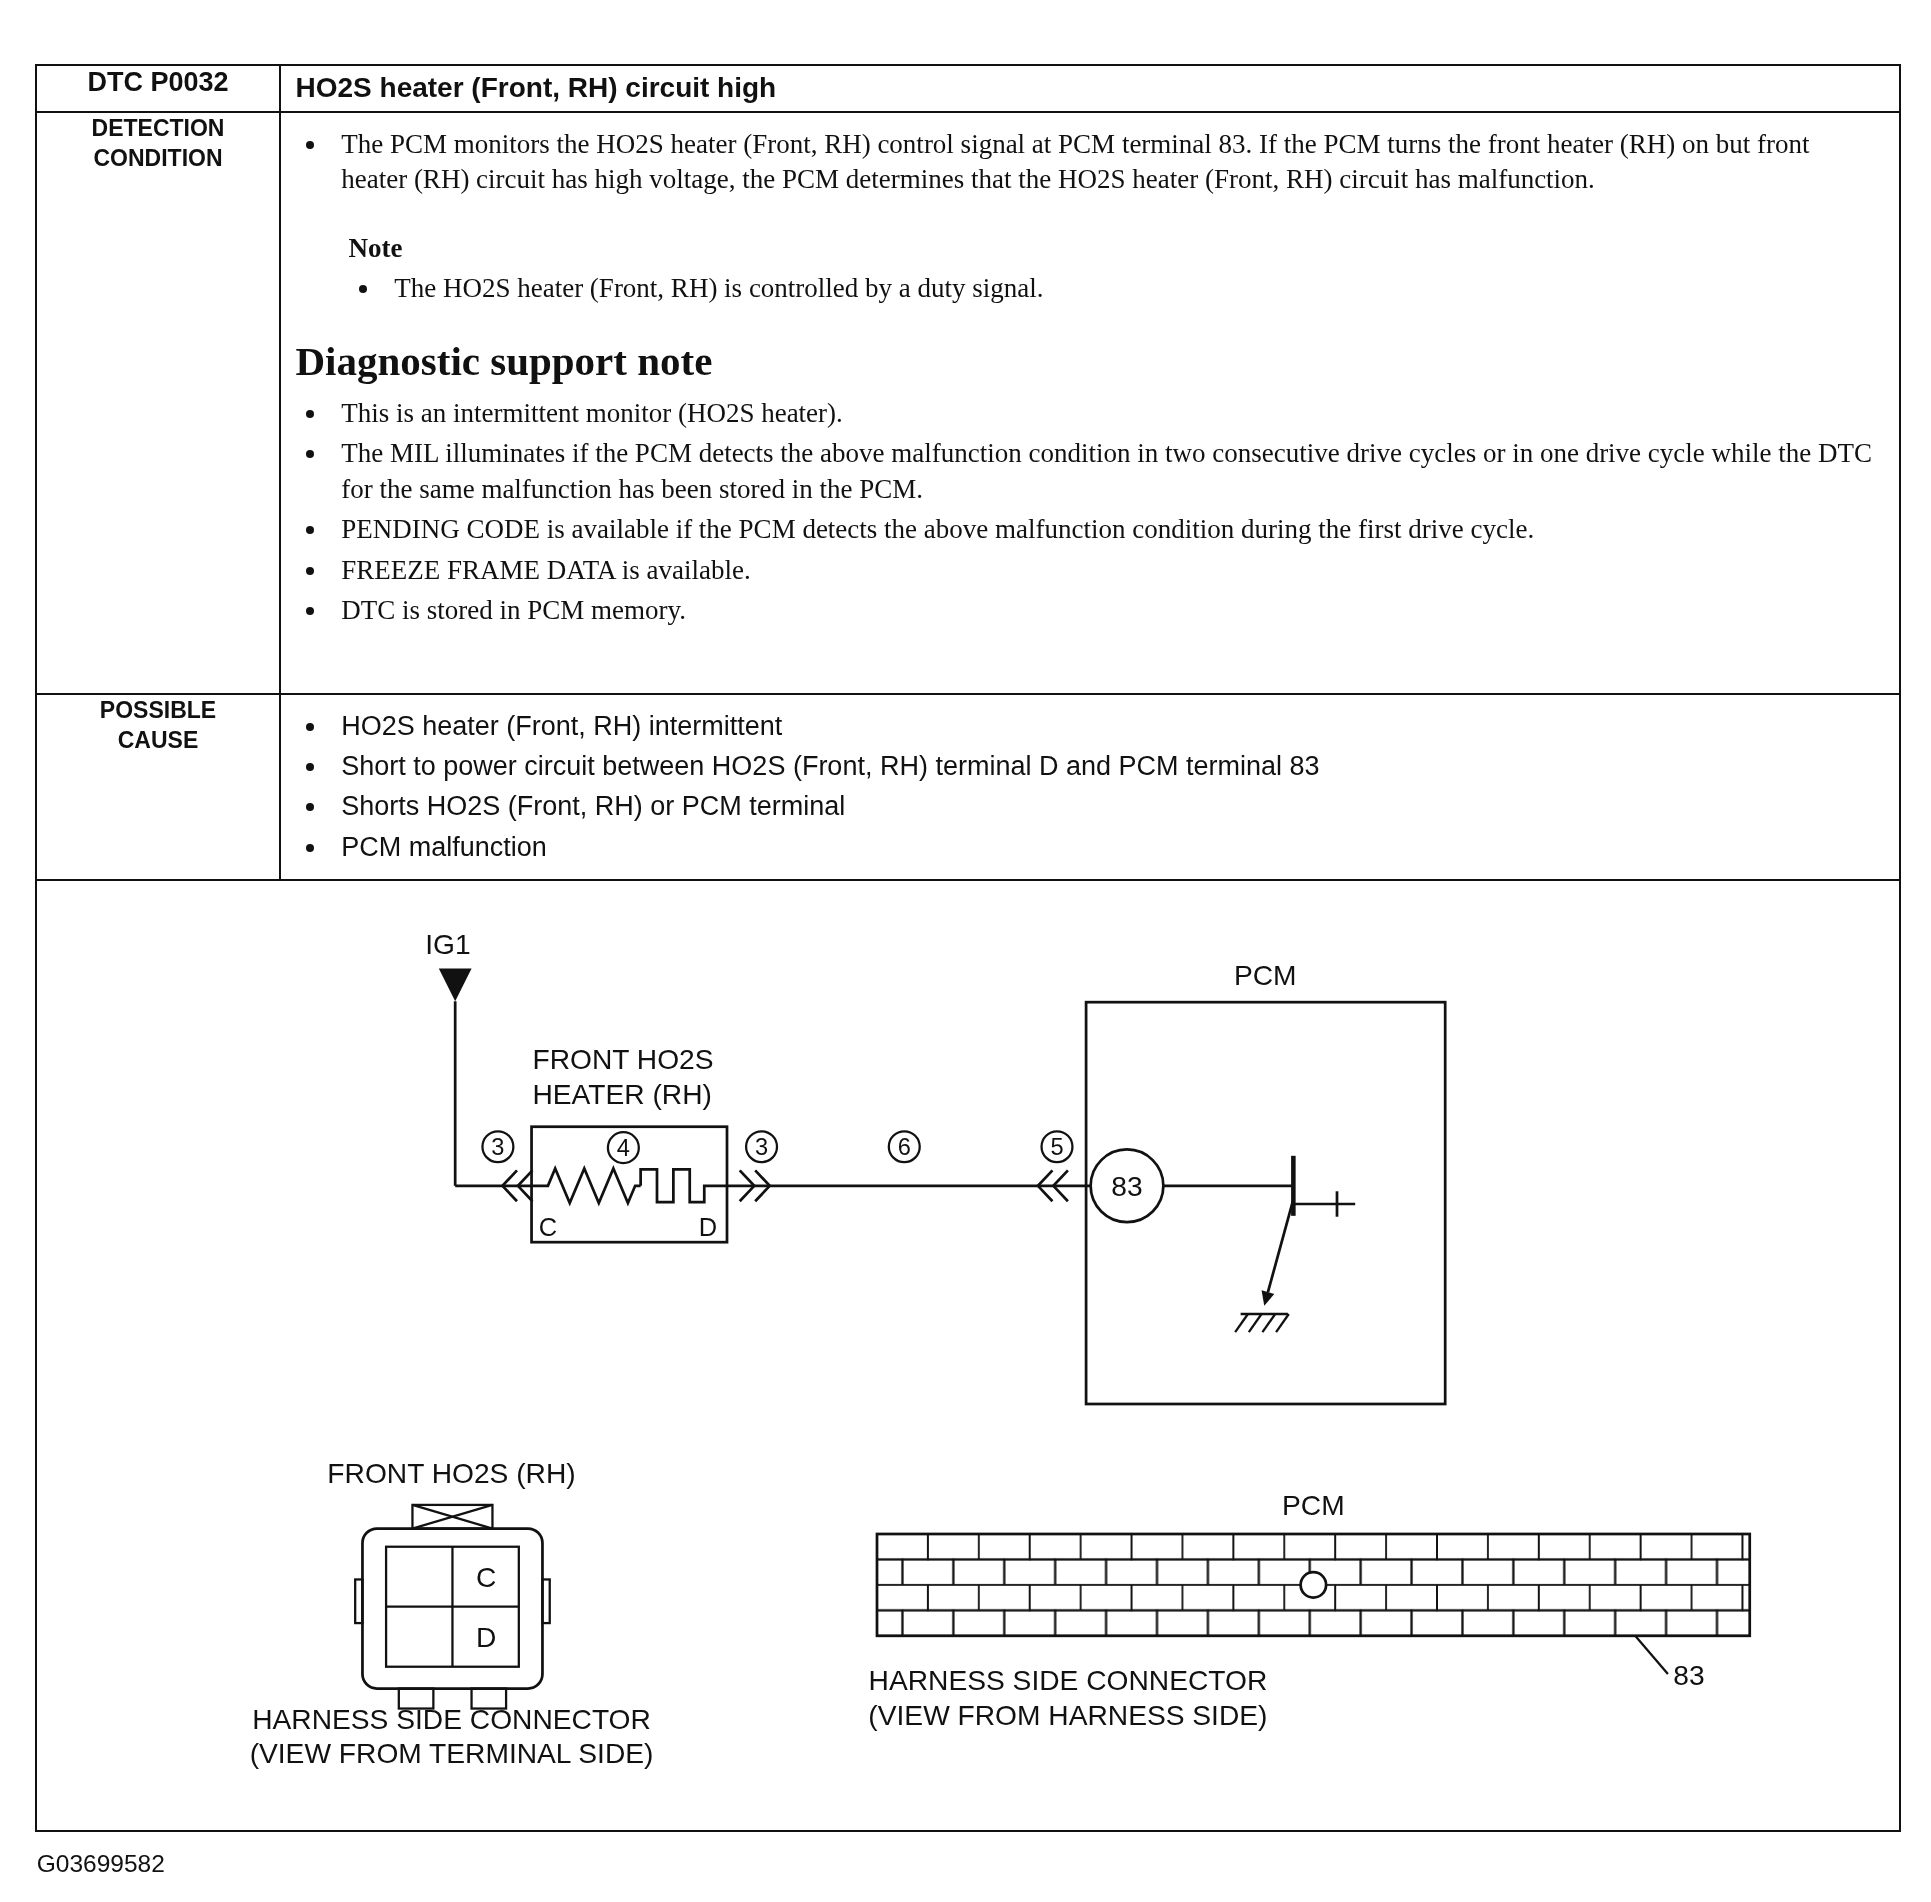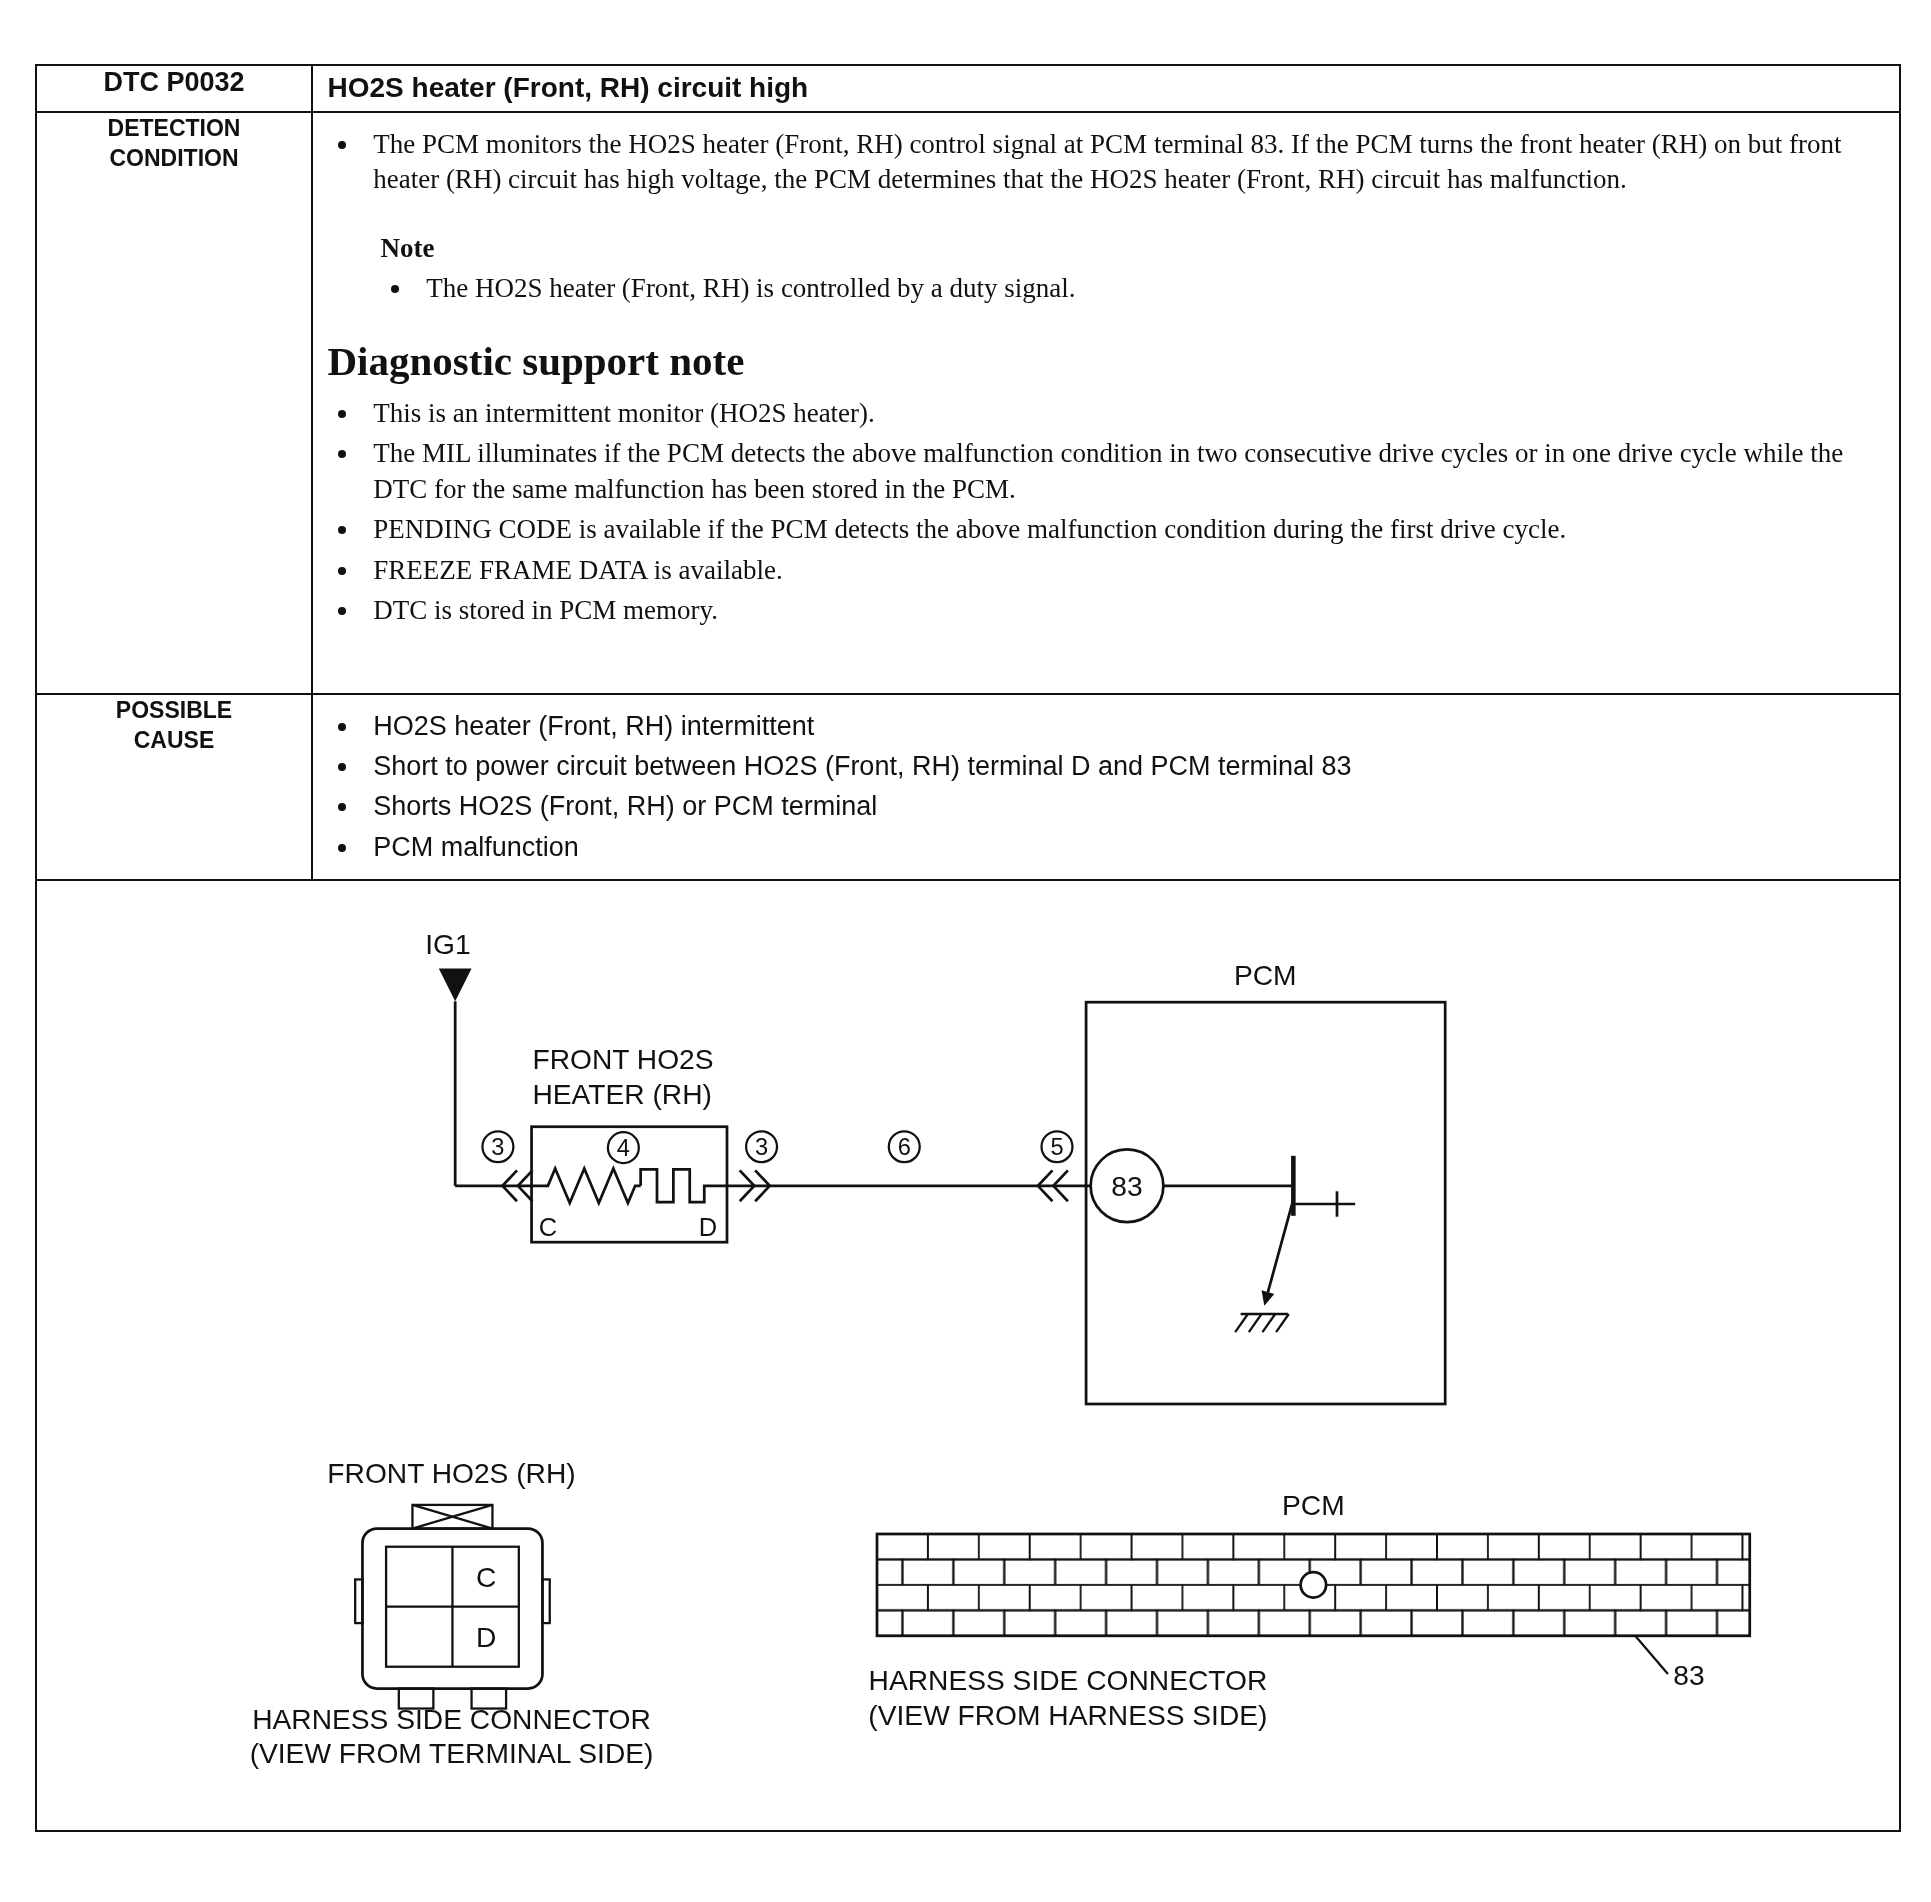--- a/index.html
+++ b/index.html
@@ -12,21 +12,21 @@
   .page { padding: 64px 31px 0 35px; }
 
   table.dtc { border-collapse: collapse; width: 1866px; table-layout: fixed; }
   table.dtc td { border: 2.7px solid #111; vertical-align: top; }
 
   td.label-cell {
     width: 244px; text-align: center; font-weight: bold; font-size: 23px;
     vertical-align: middle; white-space: pre-line; line-height: 1.3;
   }
   td.code-cell {
-    width: 276px; font-weight: bold; font-size: 27px; text-align: center;
+    width: 244px; font-weight: bold; font-size: 27px; text-align: center;
     vertical-align: middle; height: 47px;
   }
   td.title-cell { font-weight: bold; font-size: 28px; padding: 5.5px 14.5px; vertical-align: middle; border-radius: 20px; }
 
   td.content-cell { font-size: 27px; line-height: 1.33; padding: 9px 22px 9px 14.5px; }
   td.det-cell { height: 582px; font-family: Liberation Serif, serif; }
   td.cause-cell { height: 157px; }
 
   ul.bullets { margin: 3.6px 0; padding-left: 33px; list-style: disc; }
   ul.bullets li { margin: 4.5px 0; padding-left: 12.7px; }
@@ -198,14 +198,15 @@
             <text class="d" x="1800" y="884">83</text>
             <text class="d" x="1134" y="890" text-anchor="middle">HARNESS SIDE CONNECTOR</text>
             <text class="d" x="1134" y="928" text-anchor="middle">(VIEW FROM HARNESS SIDE)</text>
           </g>
         </svg>
       </td>
     </tr>
   </tbody>
     </table>
 
+  <div class="figure-id">G03699582</div>
 </div>
 
 
 </body></html>

